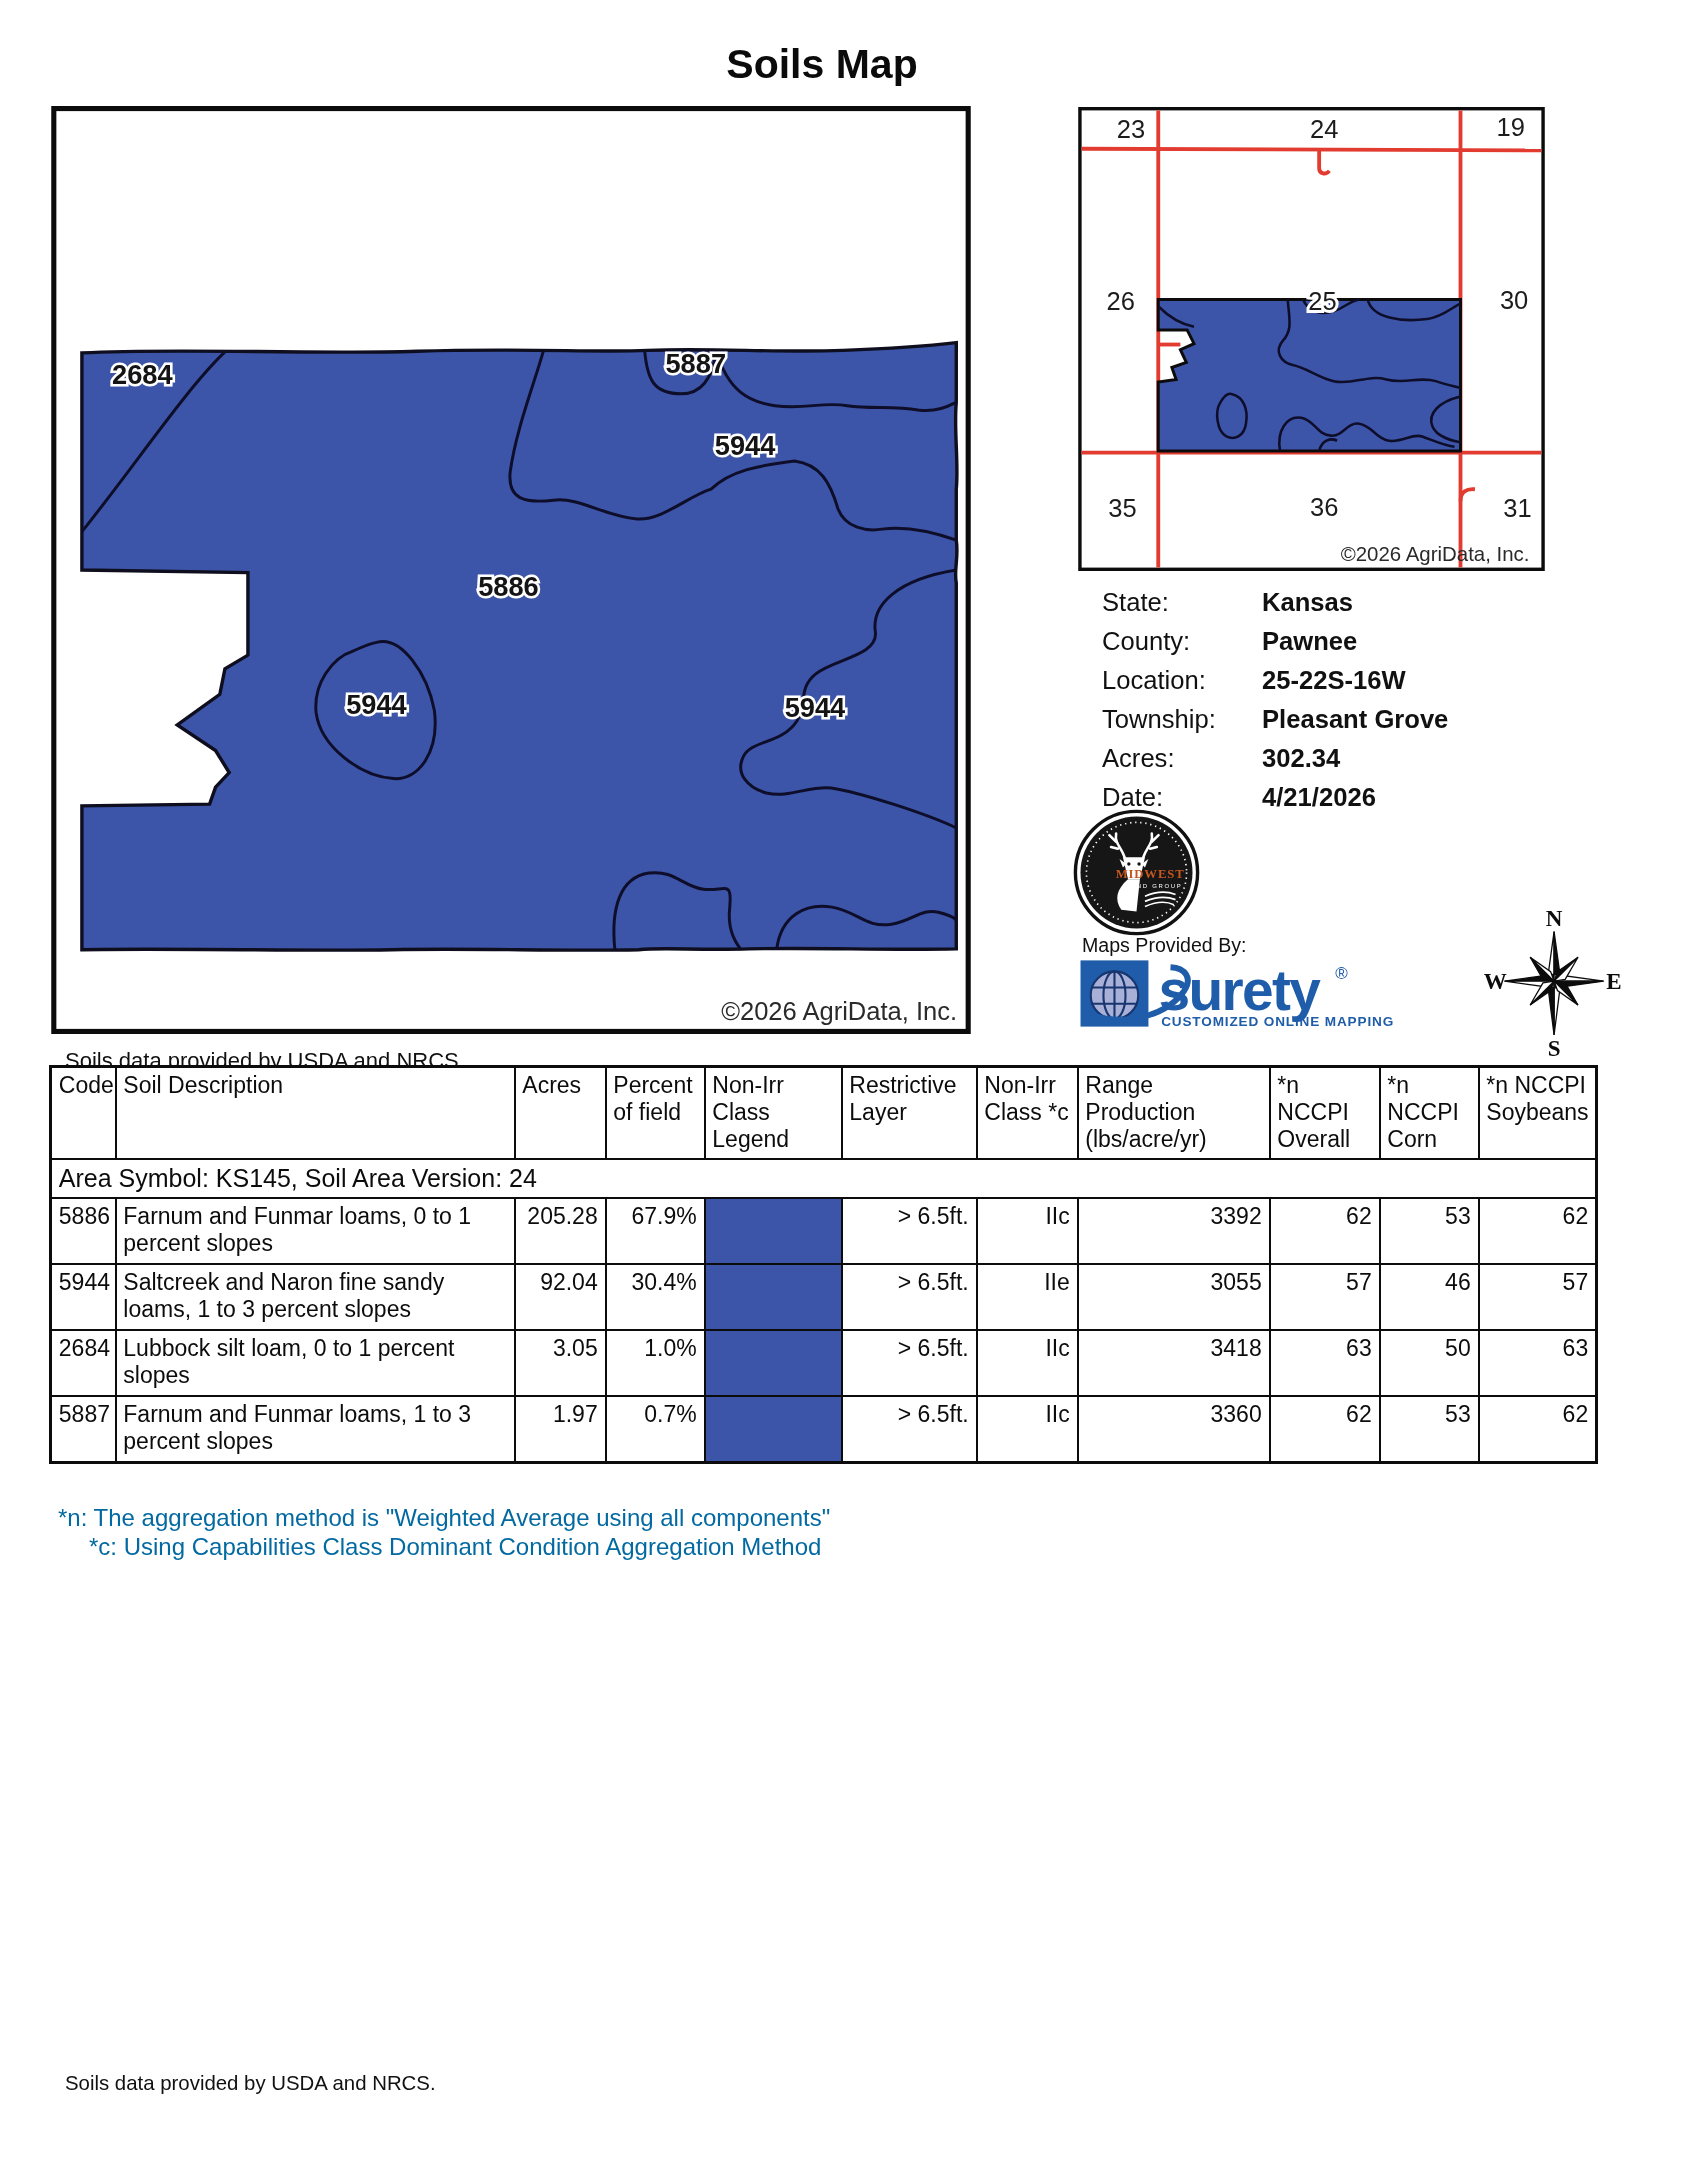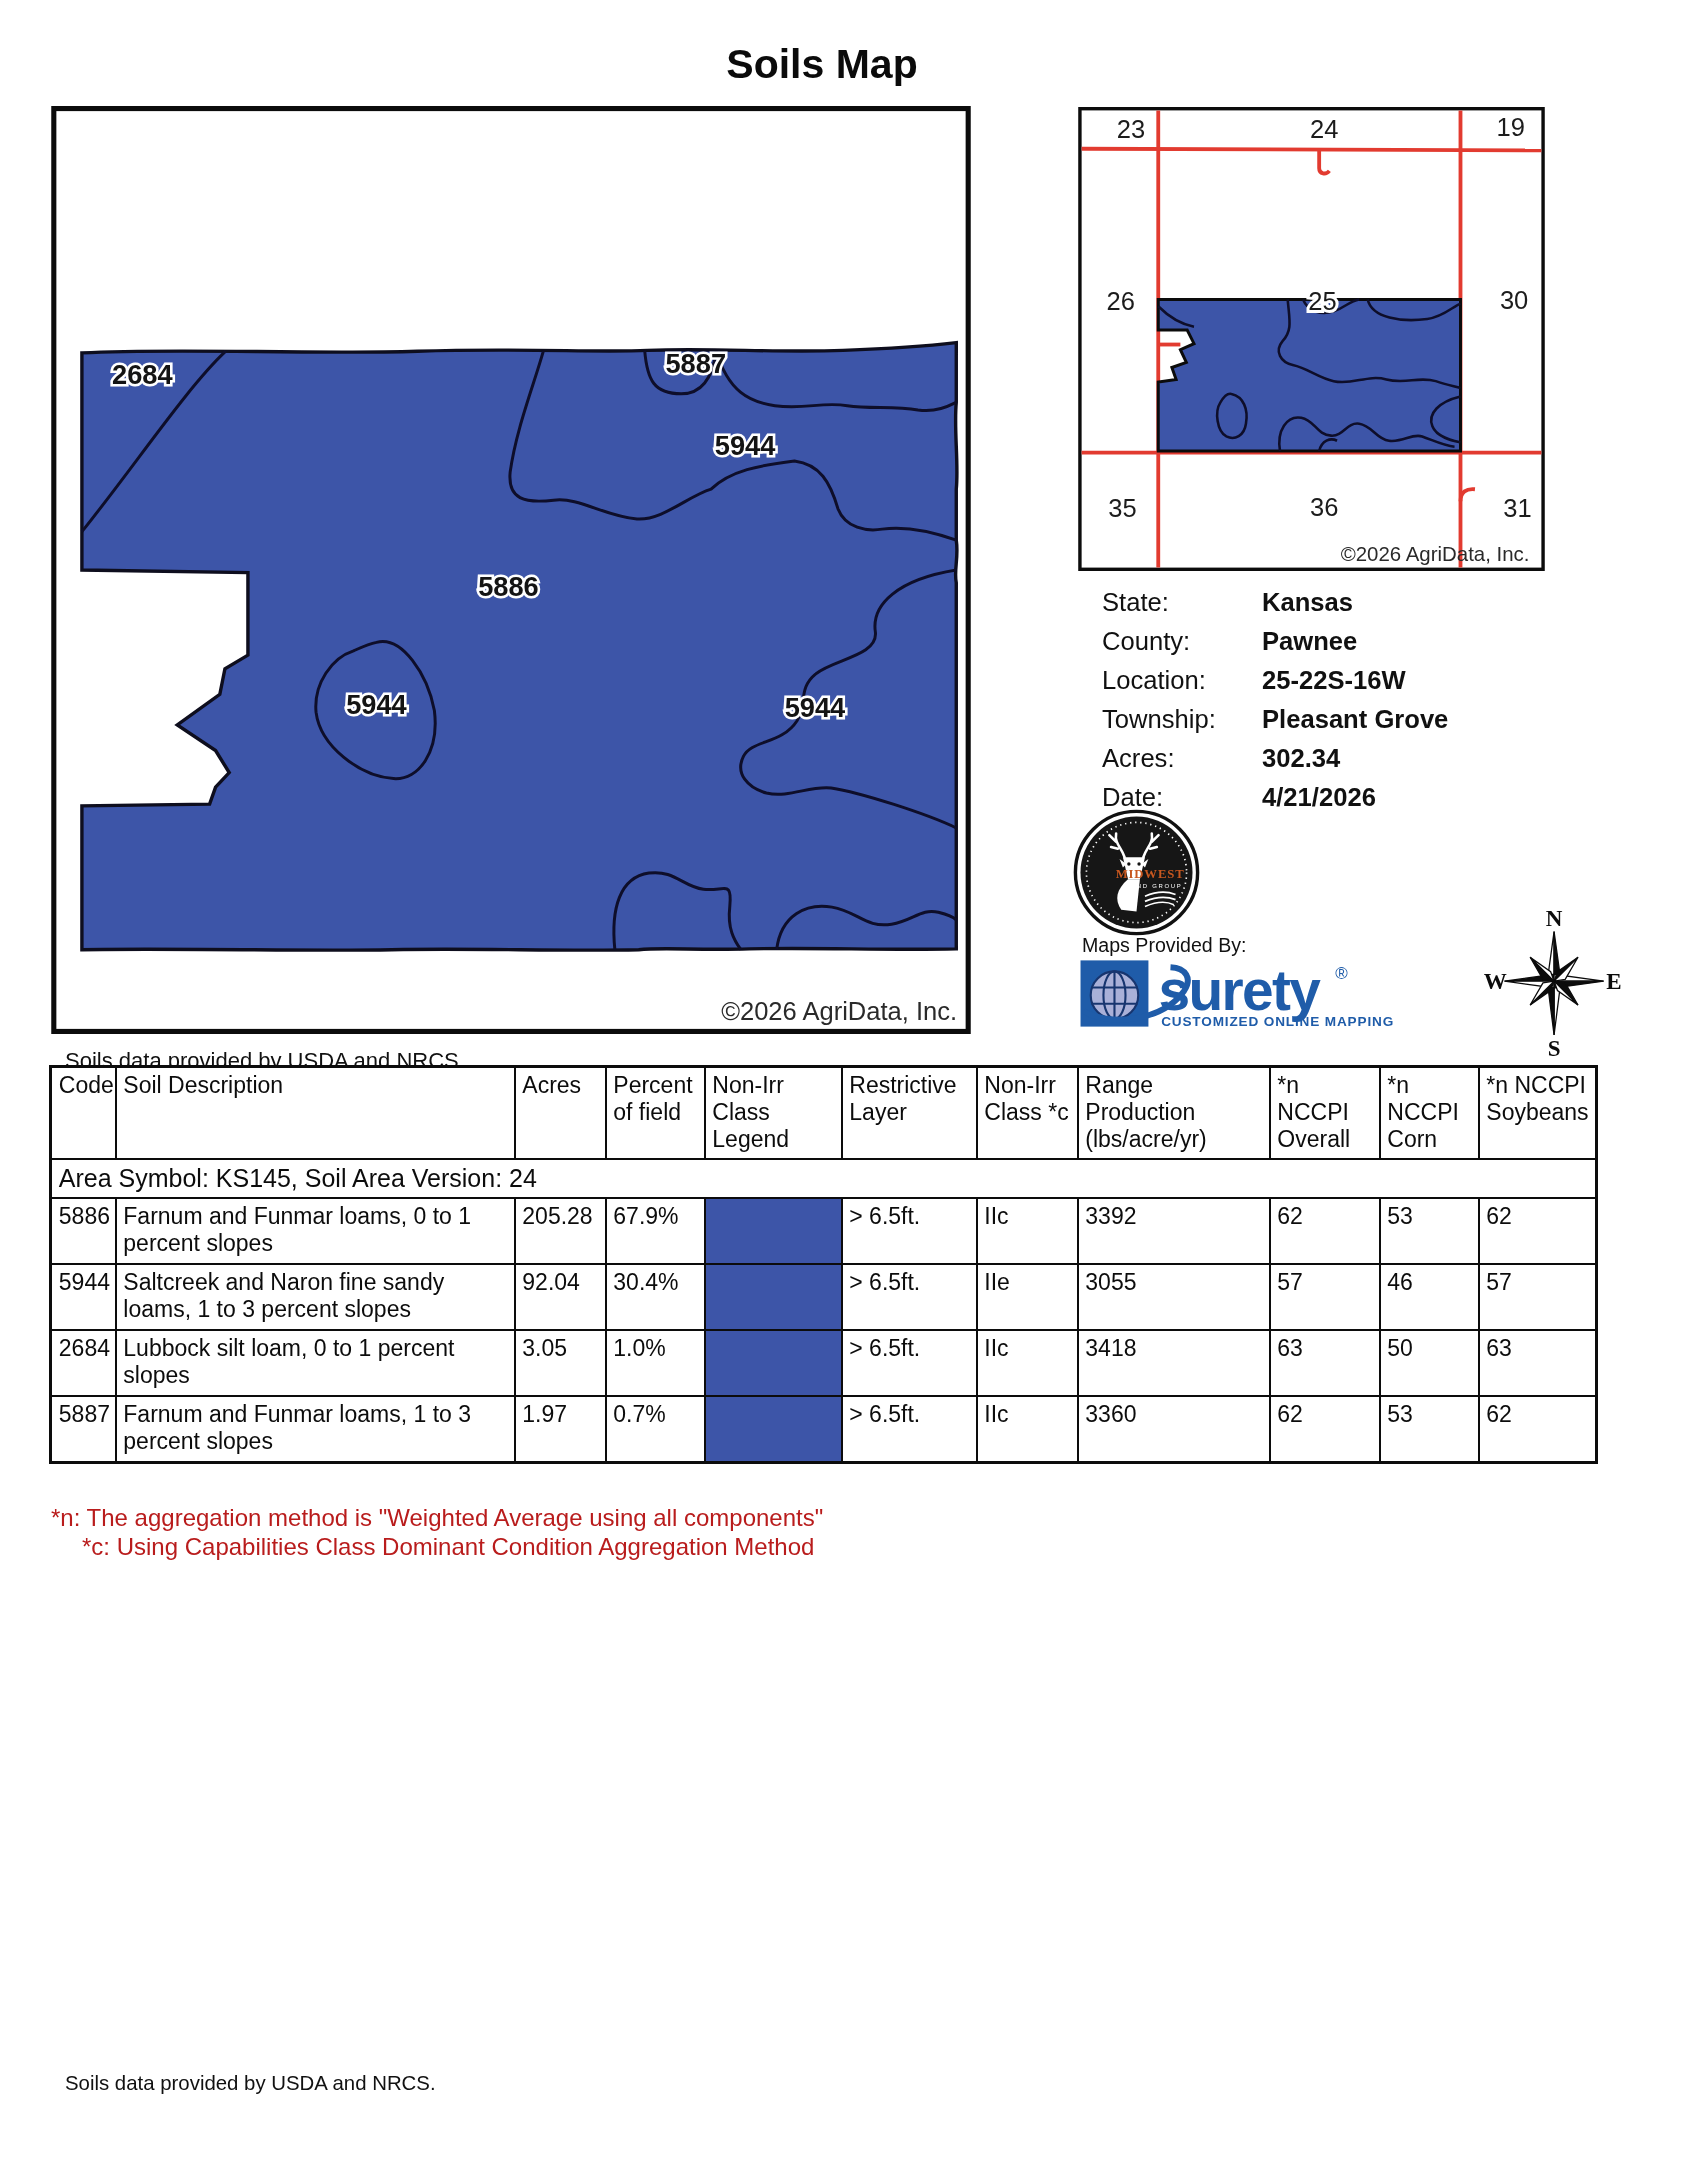--- a/index.html
+++ b/index.html
@@ -30,26 +30,26 @@
   #agri-line { left:1082px; top:1093px; width:385px; display:flex;
                justify-content:space-between; font-size:18px; color:#0f766e; }
 
   
   #soil-table { left:49px; top:1065px; width:1545px; border-collapse:collapse; table-layout:fixed; }
   #soil-table td, #soil-table th { border:2.6px solid #0c0c0c; font-size:23px; color:#0c0c0c;
         padding:4.3px 6.8px; vertical-align:top; background:#fff; font-weight:normal; text-align:left; }
   #soil-table .area-row td { font-size:25px; height:39px; vertical-align:middle; }
   #soil-table thead th { height:89px; }
   #soil-table tbody td { height:66px; }
-  #soil-table .num { }
+  #soil-table .num { text-align:right; }
   #soil-table .legend-cell { background:#3d55a8; }
   #soil-table .wa-row td { height:36px; font-weight:bold; vertical-align:middle; }
   #soil-table { border:3.4px solid #0c0c0c; }
 
-  .footnote { left:51px; font-size:24px; color:#b91c1c; }
+  .footnote { left:58px; font-size:24px; color:#0369a1; }
   #bottom-note { left:65px; top:2072px; font-size:20.4px; color:#111; }
 </style>
 </head>
 <body>
 
 <div id="page">
 
   <div id="title" class="abs">Soils Map</div>
 
   <svg class="abs" style="left:51px; top:106px;" width="920" height="928" viewBox="0 0 1080 1090">

